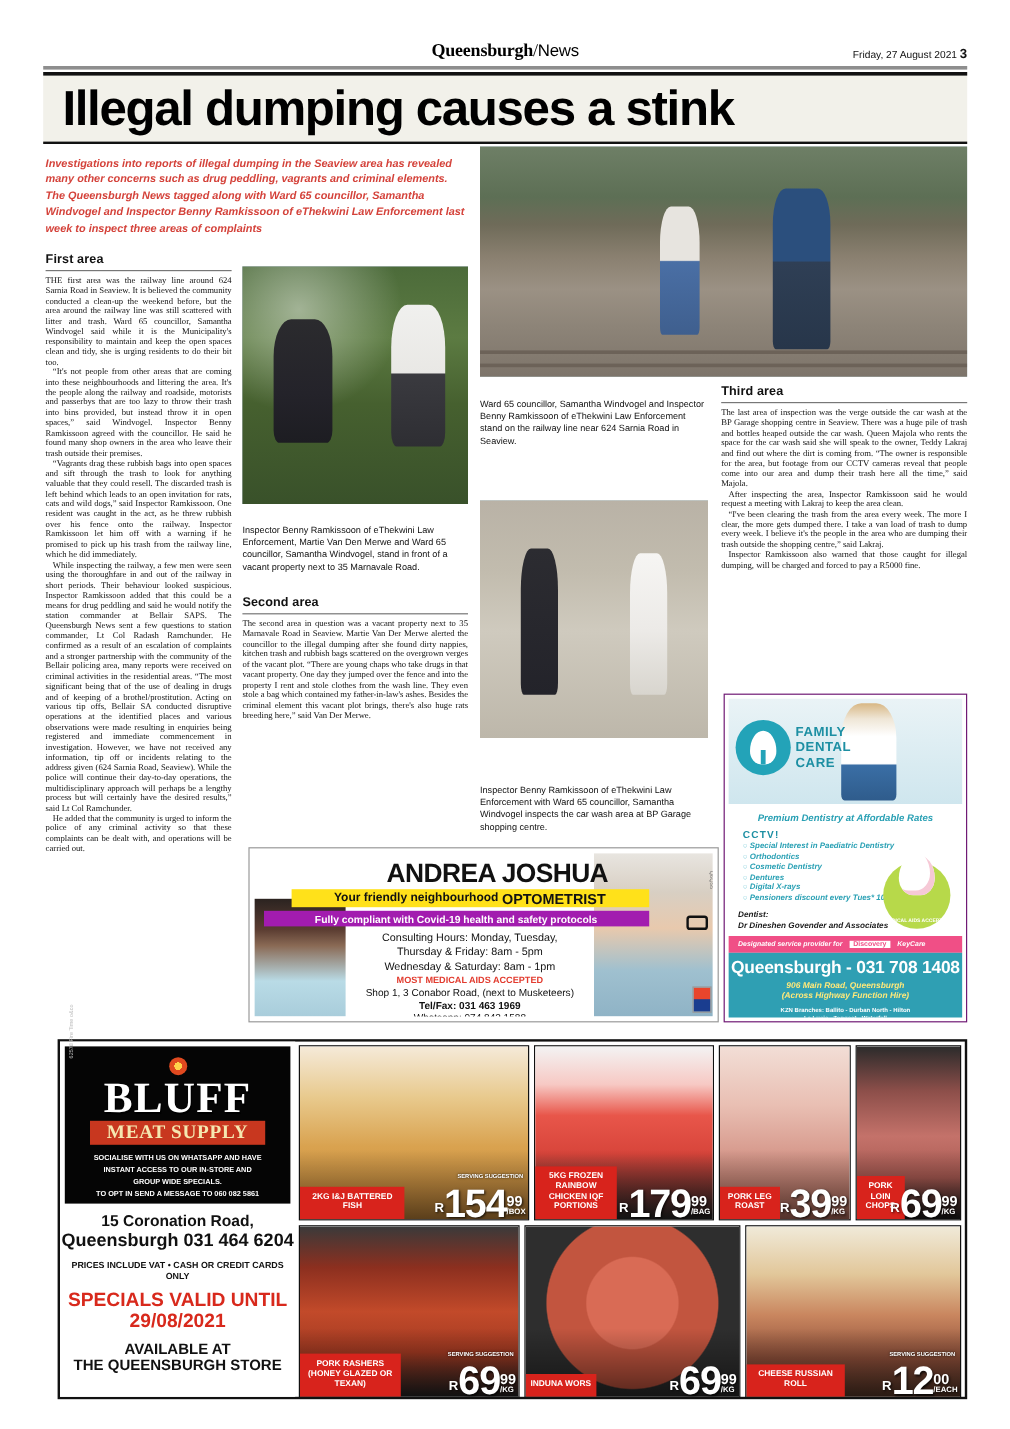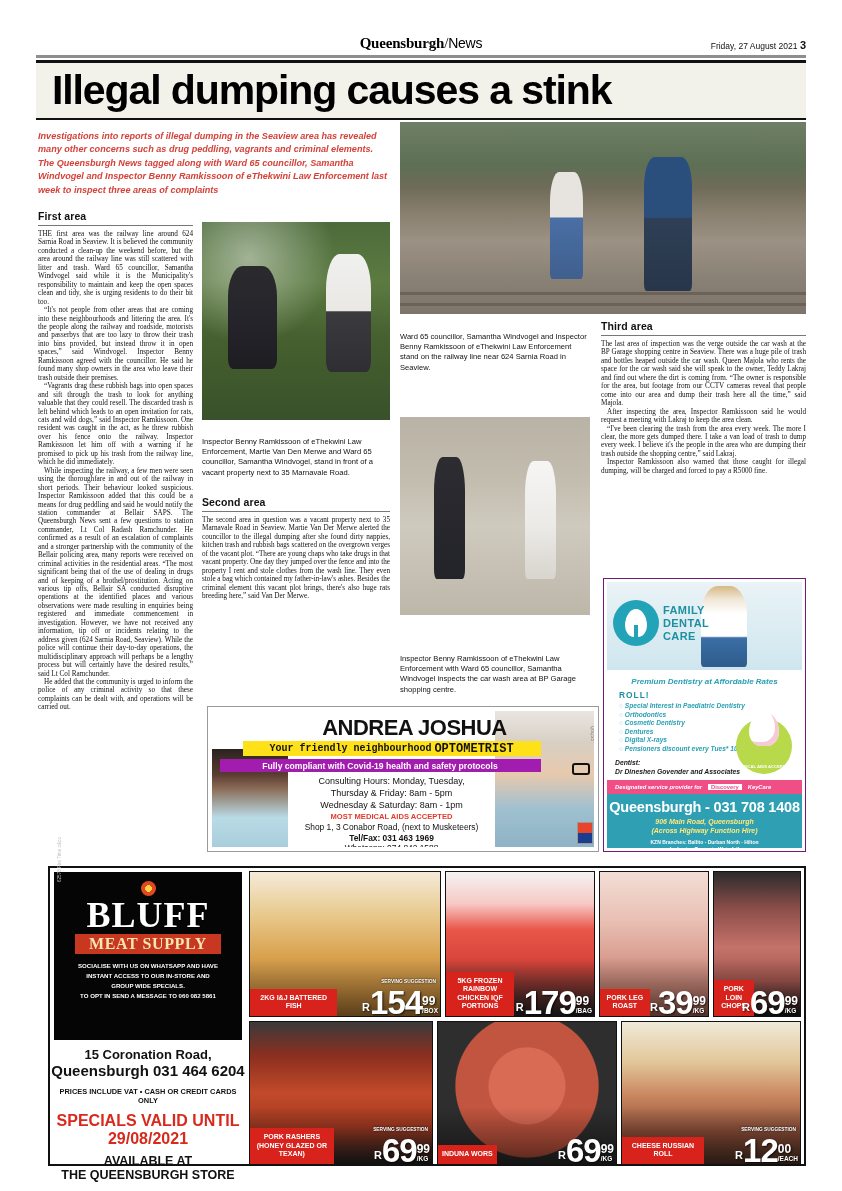--- a/index.html
+++ b/index.html
@@ -140,21 +140,21 @@
   .aj-inner{ position:relative; width:100%; height:100%; background:#ffffff; overflow:hidden; }
   .aj-title{
     position:absolute; left:22%; top:4px; width:62%;
     text-align:center; font-family:"Liberation Sans", sans-serif;
     font-weight:700; font-size:22px; letter-spacing:-0.5px; color:#111;
   }
   .aj-yellow{
     position:absolute; left:8%; top:30px; width:78%; height:15px;
     background:#ffe11a; display:flex; align-items:center; justify-content:center;
   }
-  .aj-yellow span{ font-family:Liberation Mono, monospace; font-weight:700; font-size:10px; color:#111; }
+  .aj-yellow span{ font-family:Liberation Sans, sans-serif; font-weight:700; font-size:10px; color:#111; }
   .aj-yellow .opt{ font-size:12px; margin-left:3px; }
   .aj-blue{
     position:absolute; left:2%; top:48px; width:84%; height:13px;
     background:#a21caf; display:flex; align-items:center; justify-content:center;
   }
   .aj-blue span{ font-family:"Liberation Sans", sans-serif; font-weight:700; font-size:8.6px; color:#fff; }
   .aj-hours{
     position:absolute; left:18%; top:64px; width:58%; text-align:center;
     font-family:"Liberation Sans", sans-serif; font-size:9px; line-height:12px; color:#111;
   }
@@ -288,21 +288,21 @@
     font-size:5px; line-height:7px; color:#fff; margin-top:4px;
   }
 
   
   .bluff{
     position:absolute; left:48px; top:866px; width:758px; height:300px;
     background:#ffffff; border:2px solid #111;
   }
   .bluff-left{ position:absolute; left:0; top:0; width:196px; height:100%; background:#fff; }
   .bluff-black{
-    position:relative; margin:4px; height:168px; background:#050505;
+    position:relative; margin:4px; height:131px; background:#050505;
     display:flex; flex-direction:column; align-items:center; justify-content:flex-start;
   }
   .bluff-code{
     position:absolute; left:3px; top:10px;
     font-family:"Liberation Sans", sans-serif; font-size:4.6px; color:#bbb;
     transform:rotate(-90deg); transform-origin:left top; white-space:nowrap;
   }
   .bl-crest{
     width:15px; height:15px; margin-top:9px; border-radius:50%;
     background:radial-gradient(circle,#ffd24a 0 30%, #e0491f 31% 100%);
@@ -489,21 +489,21 @@
         <div class="fd-logo">
           <div class="fd-tooth"></div>
         </div>
         <div class="fd-logotext">
           <div>FAMILY</div>
           <div>DENTAL</div>
           <div>CARE</div>
         </div>
       </div>
       <div class="fd-tag">Premium Dentistry at Affordable Rates</div>
-      <div class="fd-zoom">ROLL!</div>
+      <div class="fd-zoom">CCTV!</div>
       <ul class="fd-list">
         <li>Special Interest in Paediatric Dentistry</li>
         <li>Orthodontics</li>
         <li>Cosmetic Dentistry</li>
         <li>Dentures</li>
         <li>Digital X-rays</li>
         <li>Pensioners discount every Tues* 10% off</li>
       </ul>
       <div class="fd-badge">
         <div class="tooth2"></div>

